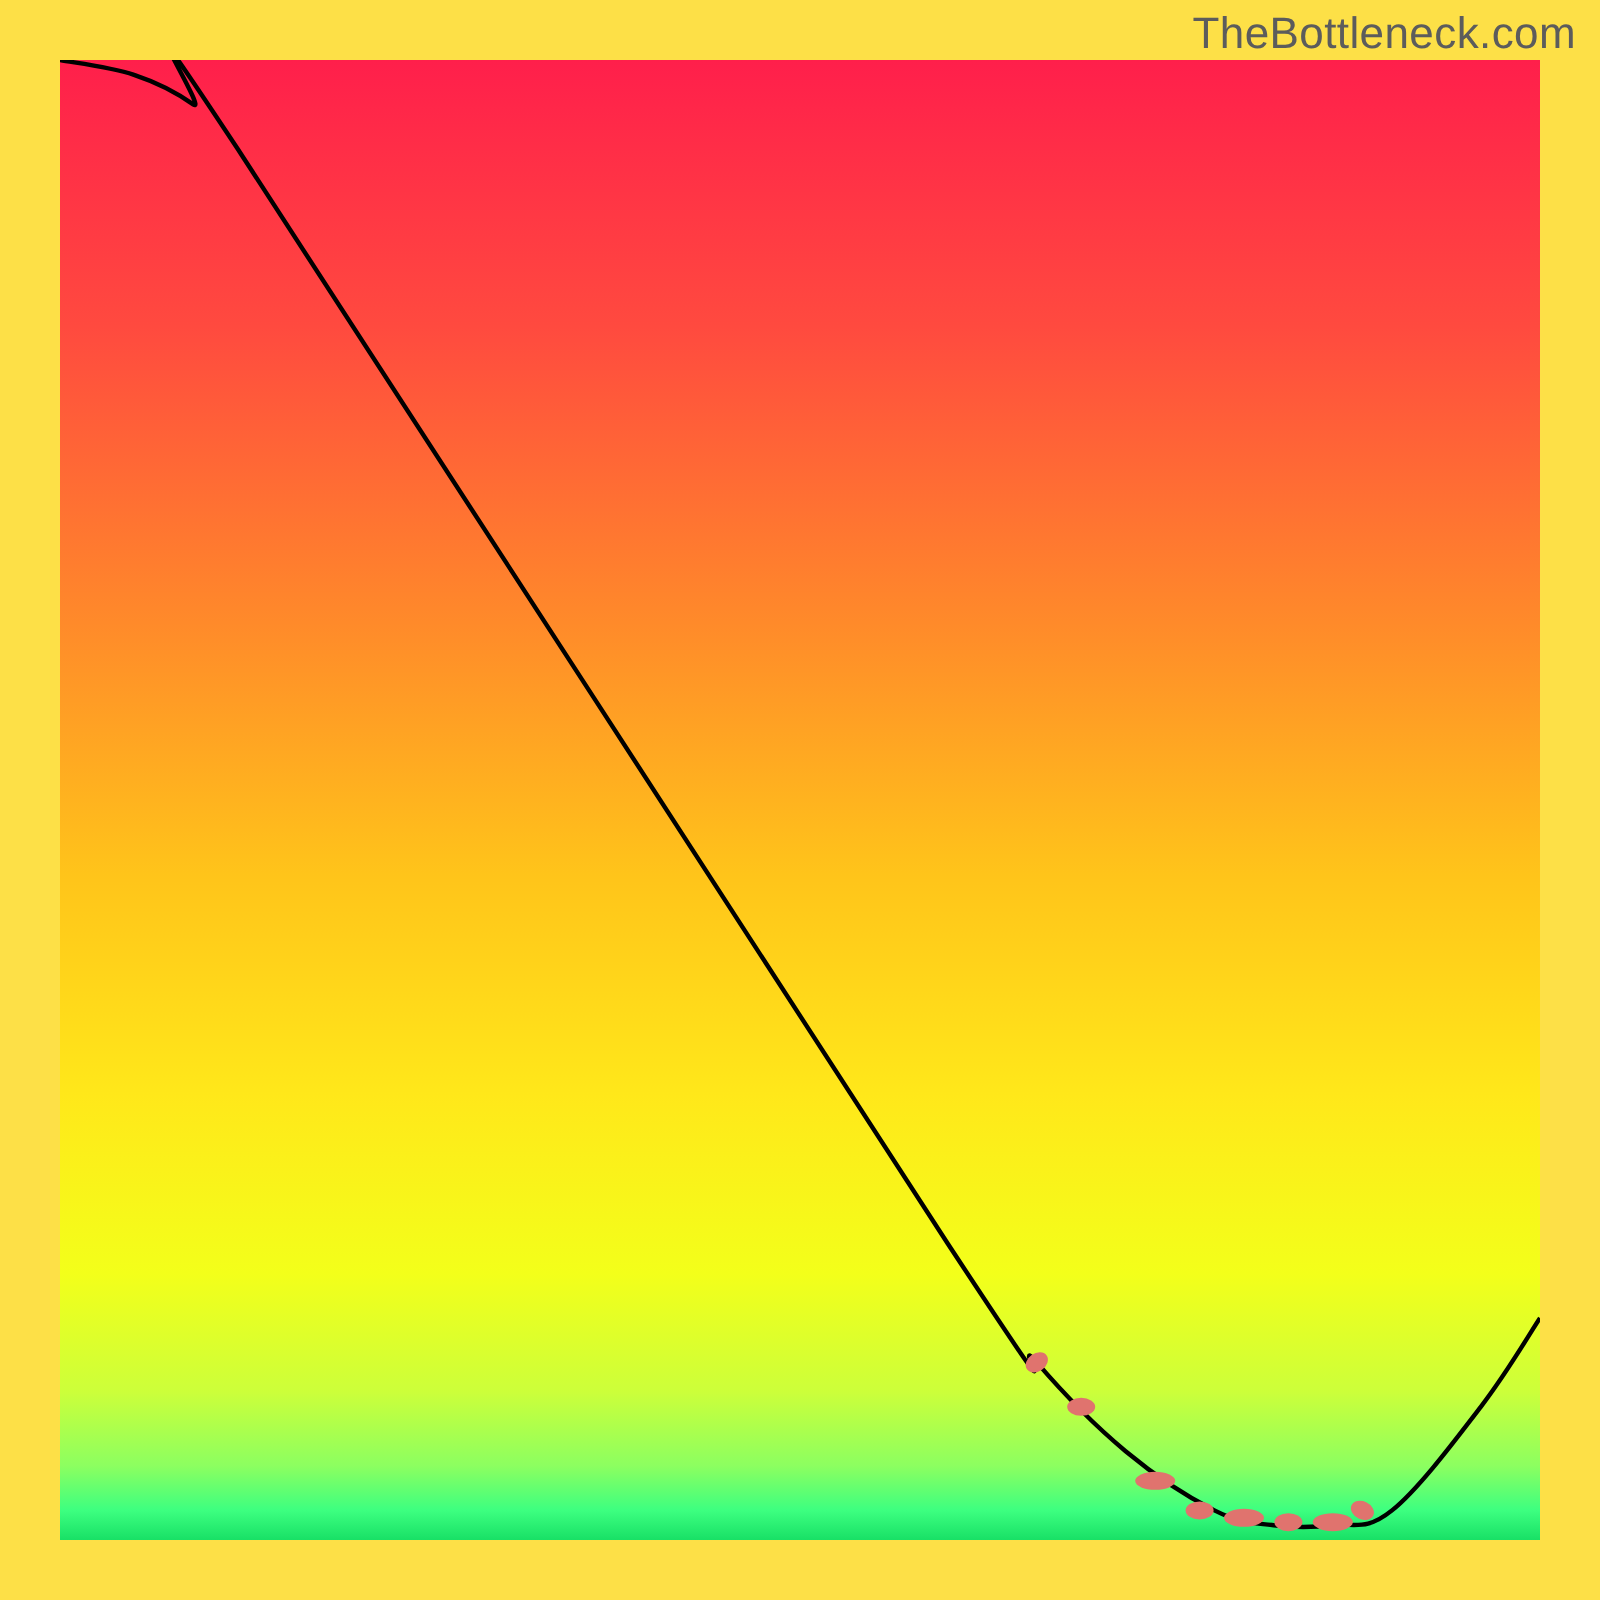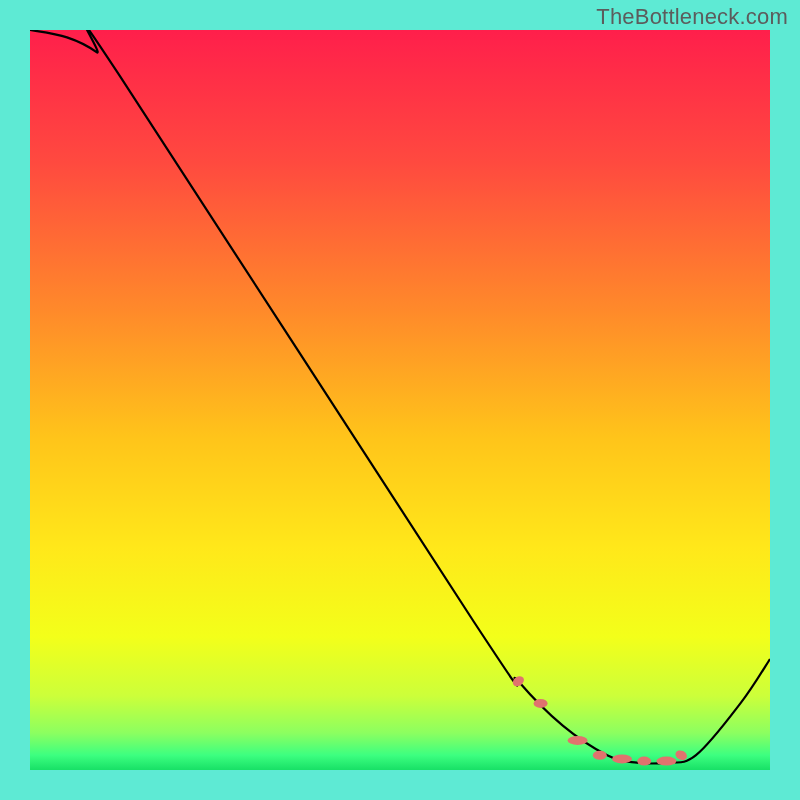--- a/index.html
+++ b/index.html
@@ -10,21 +10,21 @@
     background: #000;
     overflow: hidden;
     font-family: Arial, Helvetica, sans-serif;
   }
   .frame {
     position: absolute;
     top: 0;
     left: 0;
     width: 800px;
     height: 800px;
-    background: #5eead4;
+    background: #fde047;
   }
   .watermark {
     position: absolute;
     top: 4px;
     right: 12px;
     color: #5c5c5c;
     font-size: 22px;
     font-weight: 500;
     letter-spacing: 0.2px;
   }

